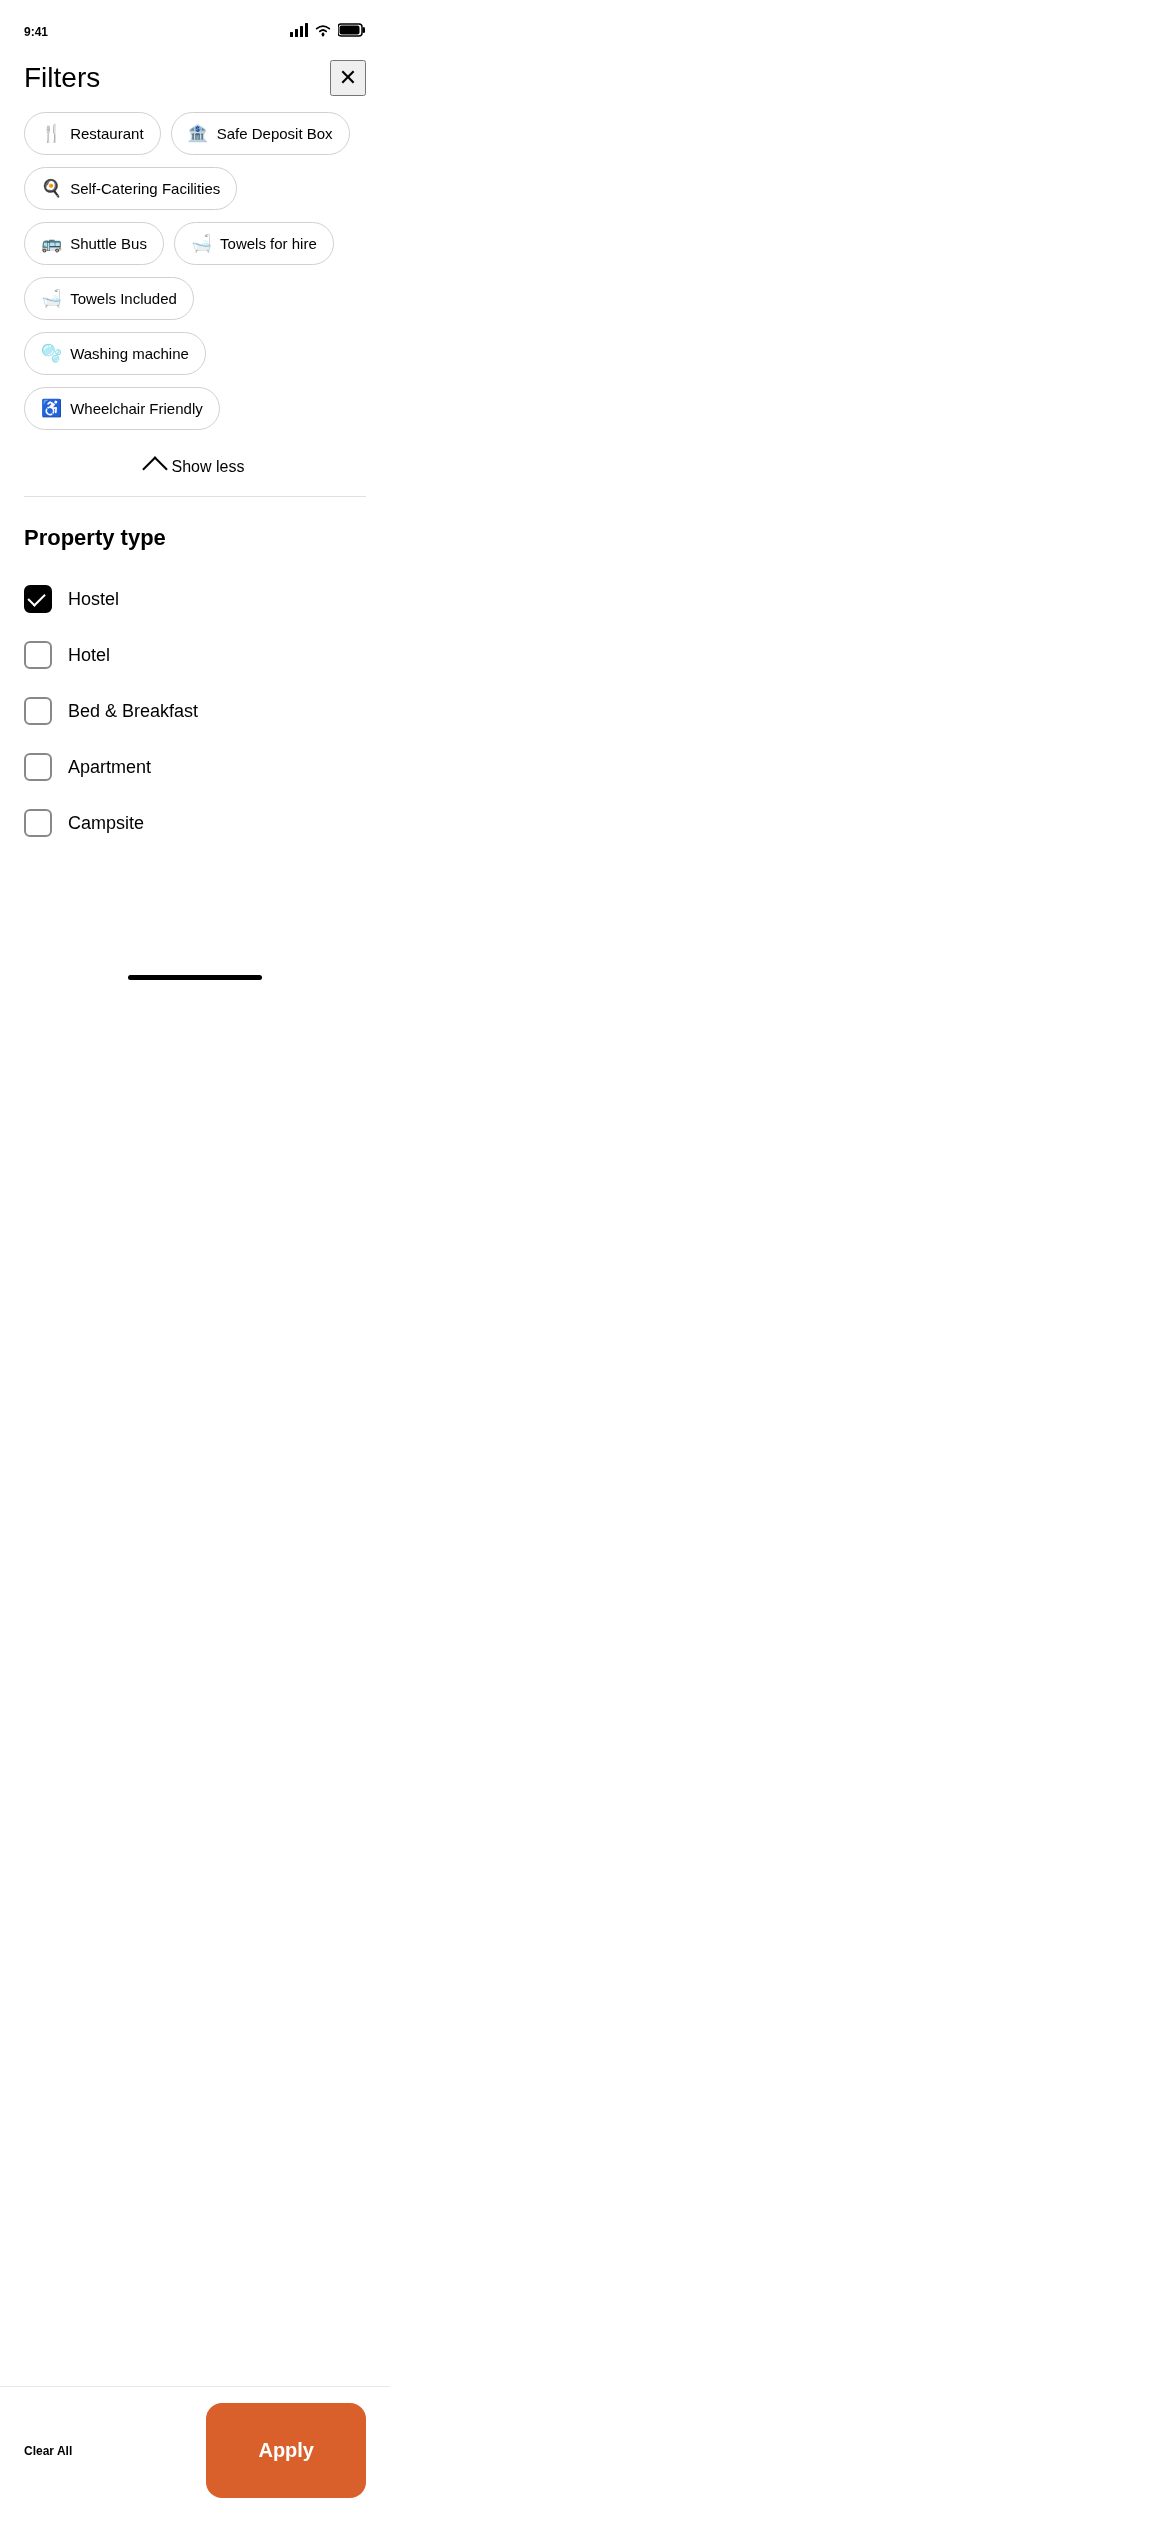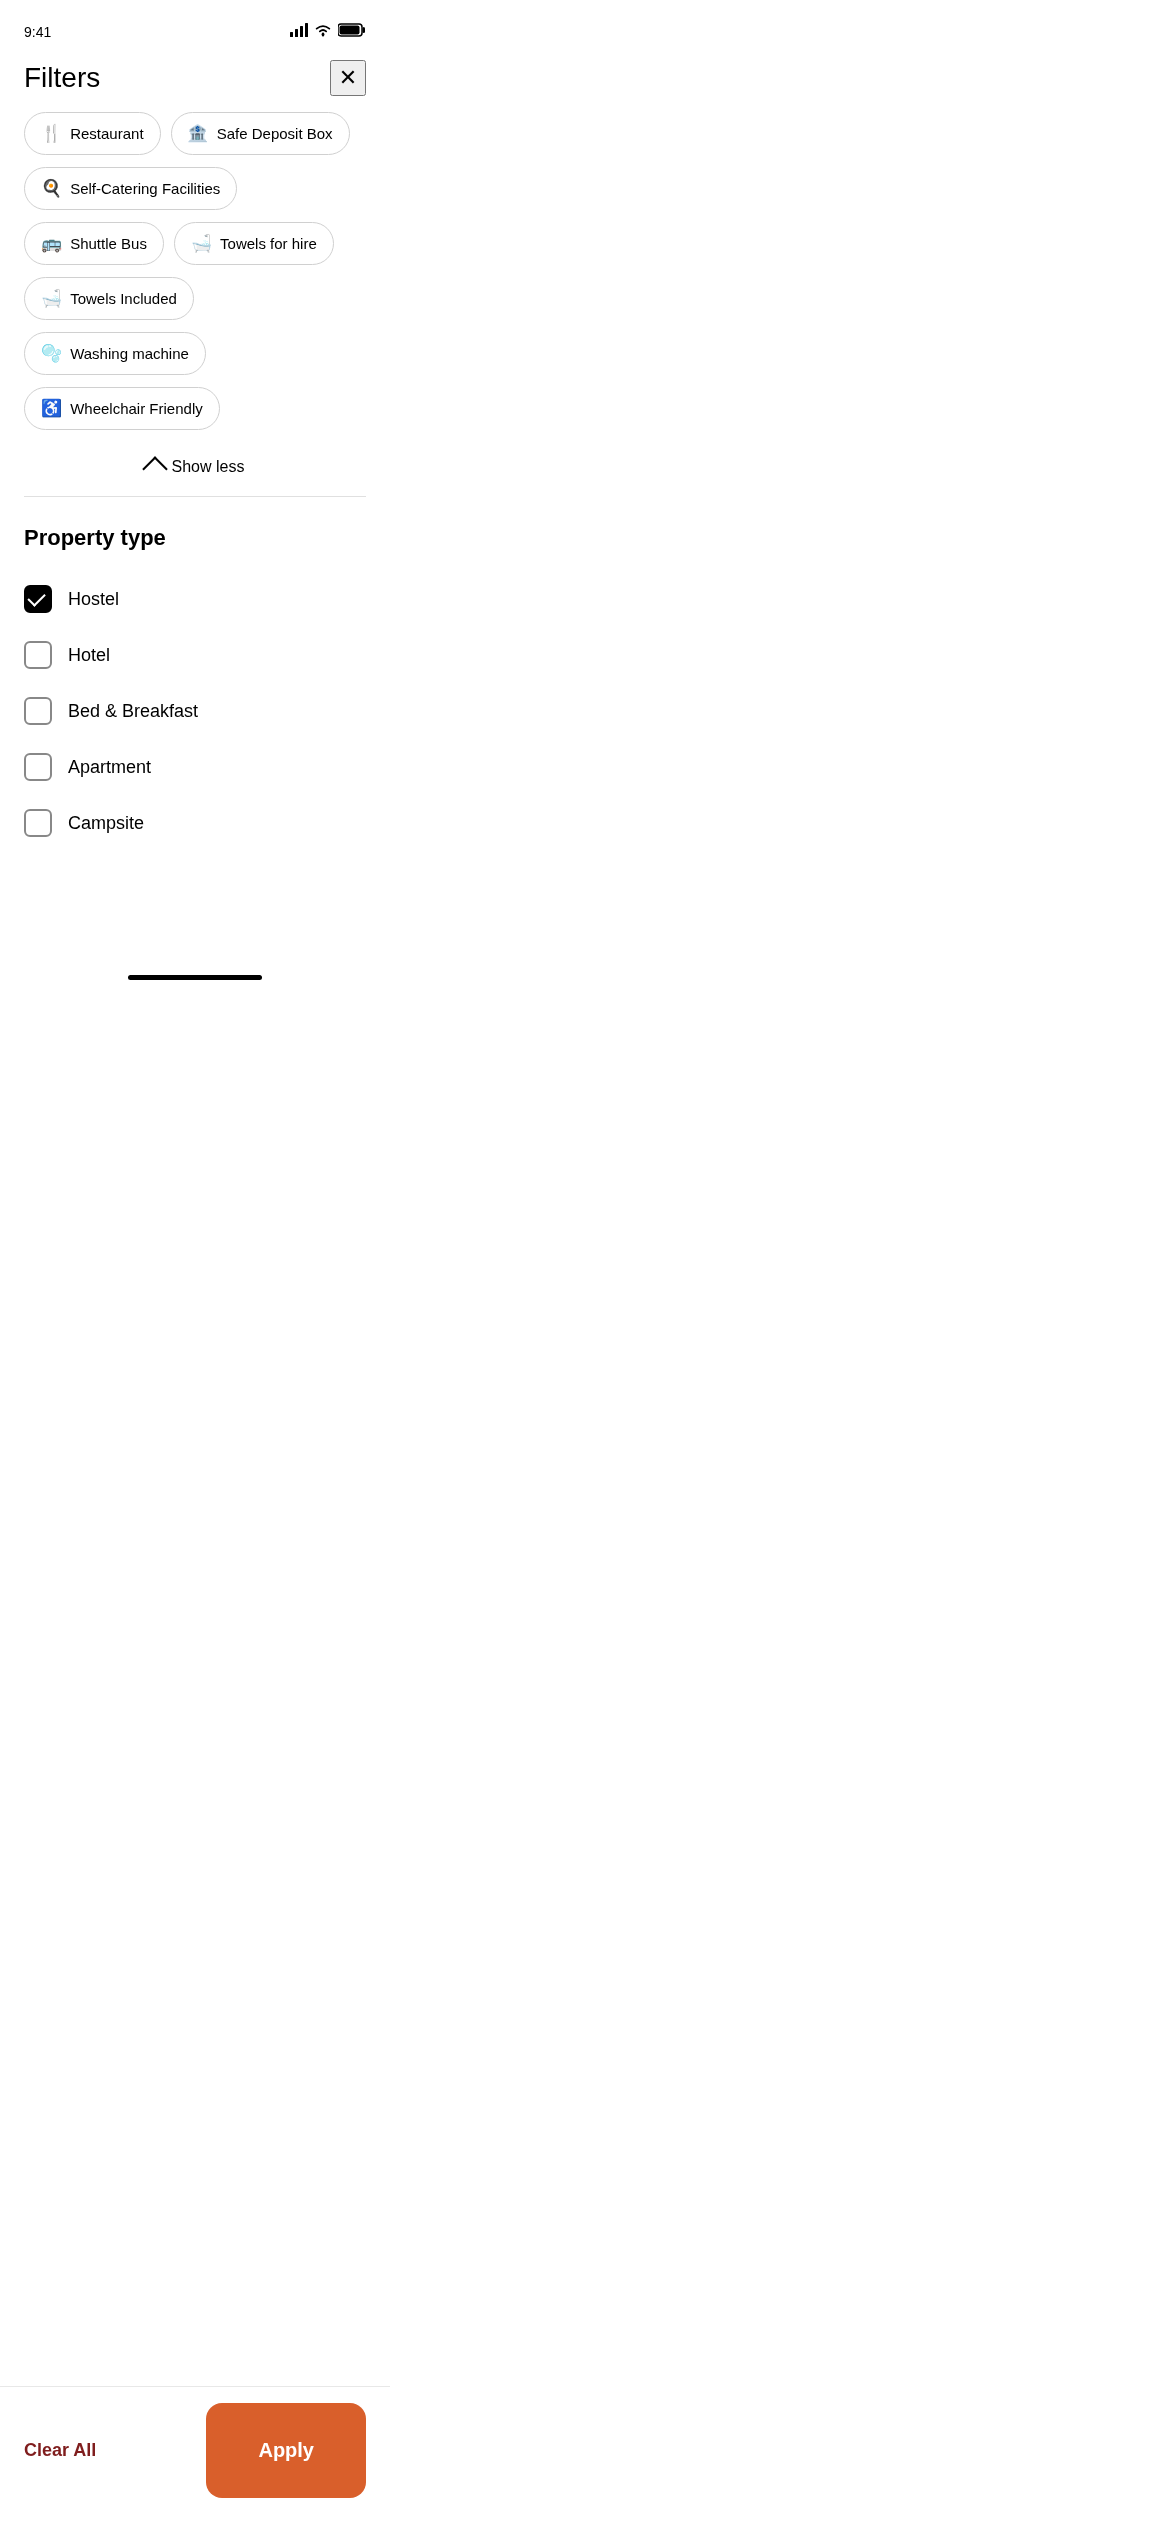--- a/index.html
+++ b/index.html
@@ -14,22 +14,22 @@
 
     
     .status-bar {
       display: flex;
       justify-content: space-between;
       align-items: center;
       padding: 14px 24px 0;
       height: 50px;
     }
     .status-time {
-      font-size: 14px;
-      font-weight: 400;
+      font-size: 12px;
+      font-weight: 700;
       color: #000;
     }
     .status-icons {
       display: flex;
       align-items: center;
       gap: 6px;
     }
 
     
     .header {
@@ -167,23 +167,23 @@
       left: 0;
       width: 390px;
       background: #fff;
       border-top: 1px solid #e8e8e8;
       padding: 16px 24px 34px;
       display: flex;
       justify-content: space-between;
       align-items: center;
     }
     .clear-all-btn {
-      font-size: 18px;
+      font-size: 12px;
       font-weight: 600;
-      color: #7f1d1d;
+      color: #000000;
       background: none;
       border: none;
       cursor: pointer;
       padding: 8px 0;
     }
     .apply-btn {
       background: #d95f2b;
       color: #fff;
       border: none;
       border-radius: 16px;

